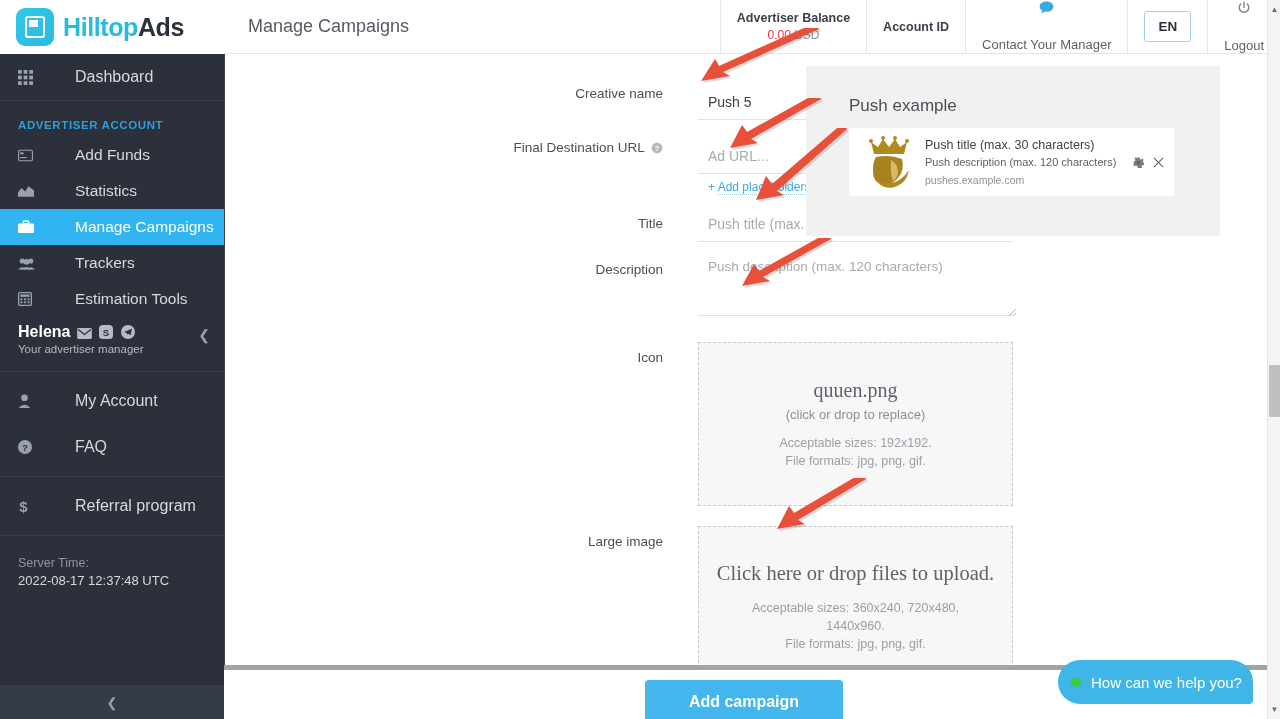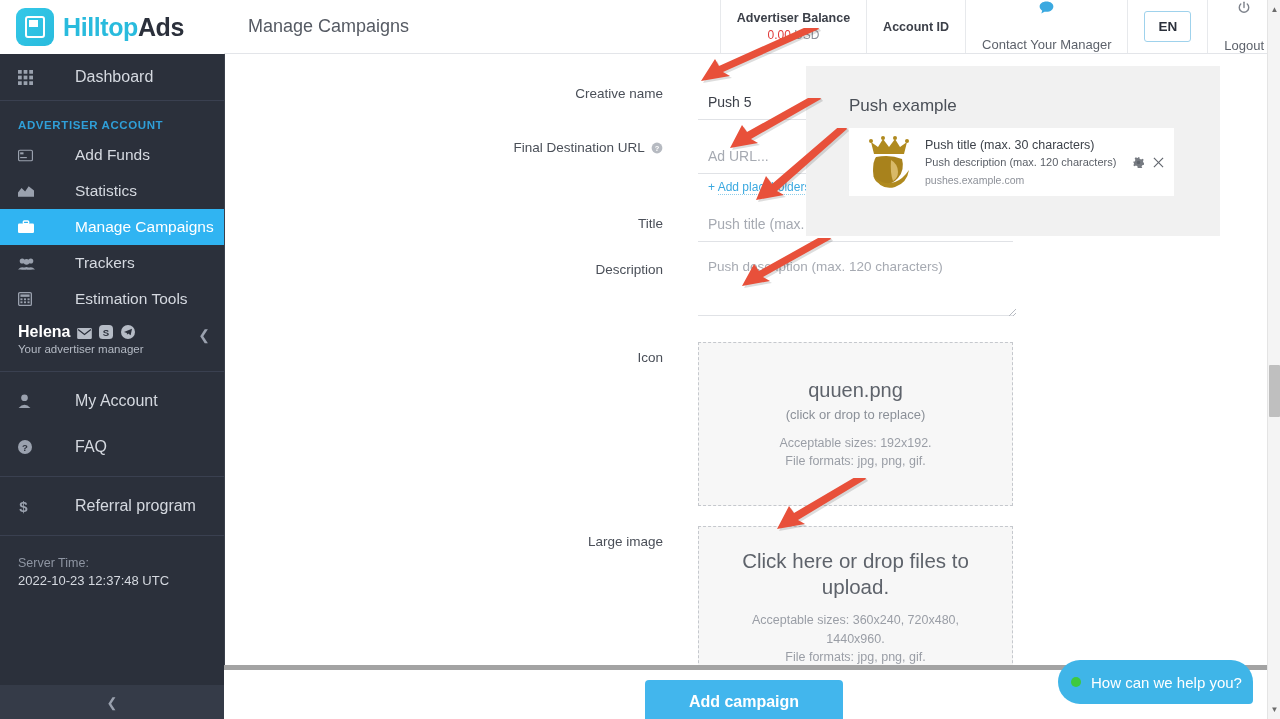--- a/index.html
+++ b/index.html
@@ -159,21 +159,21 @@
 
   .drop {
     width: 315px; background: #f7f7f7;
     border: 1px dashed #c5c8cd;
     display: flex; flex-direction: column;
     align-items: center; justify-content: center;
     text-align: center; cursor: pointer;
   }
   .drop.icon-drop { height: 164px; }
   .drop.large-drop { height: 162px; }
-  .drop .dn1 { font-size: 20px; color: #5e636b; line-height: 1.25; }
+  .drop .dn1 { font-size: 20px; color: #5e636b; line-height: 1.25; font-family: Liberation Serif, serif; }
   .drop .dn1.big { font-size: 20.5px; padding: 0 14px; }
   .drop .dn2 { font-size: 13px; color: #8b9098; margin-top: 4px; }
   .drop .dn3 { font-size: 12.5px; color: #9a9ea6; margin-top: 12px; line-height: 1.45; }
 
   
   .preview {
     position: absolute; left: 581px; top: 12px;
     width: 414px; height: 170px; background: #f1f1f1;
   }
   .preview-title { font-size: 17px; color: #4b5058; padding: 30px 0 0 43px; }
@@ -397,21 +397,21 @@
               <text x="5" y="13" font-size="15" font-weight="bold" fill="currentColor" text-anchor="middle" font-family="Liberation Sans, sans-serif">$</text>
             </svg>
         </span>
         <span>Referral program</span>
       </div>
     </div>
 
     <div class="side-sect nb">
       <div class="srv">
         <div class="srv-lbl">Server Time:</div>
-        <div class="srv-val">2022-10-23 12:37:48 UTC</div>
+        <div class="srv-val">2022-08-17 12:37:48 UTC</div>
       </div>
     </div>
 
     <div class="side-foot">
       <span>❮</span>
     </div>
   </div>
 
   <div class="header">
     <div class="page-title">Manage Campaigns</div>

